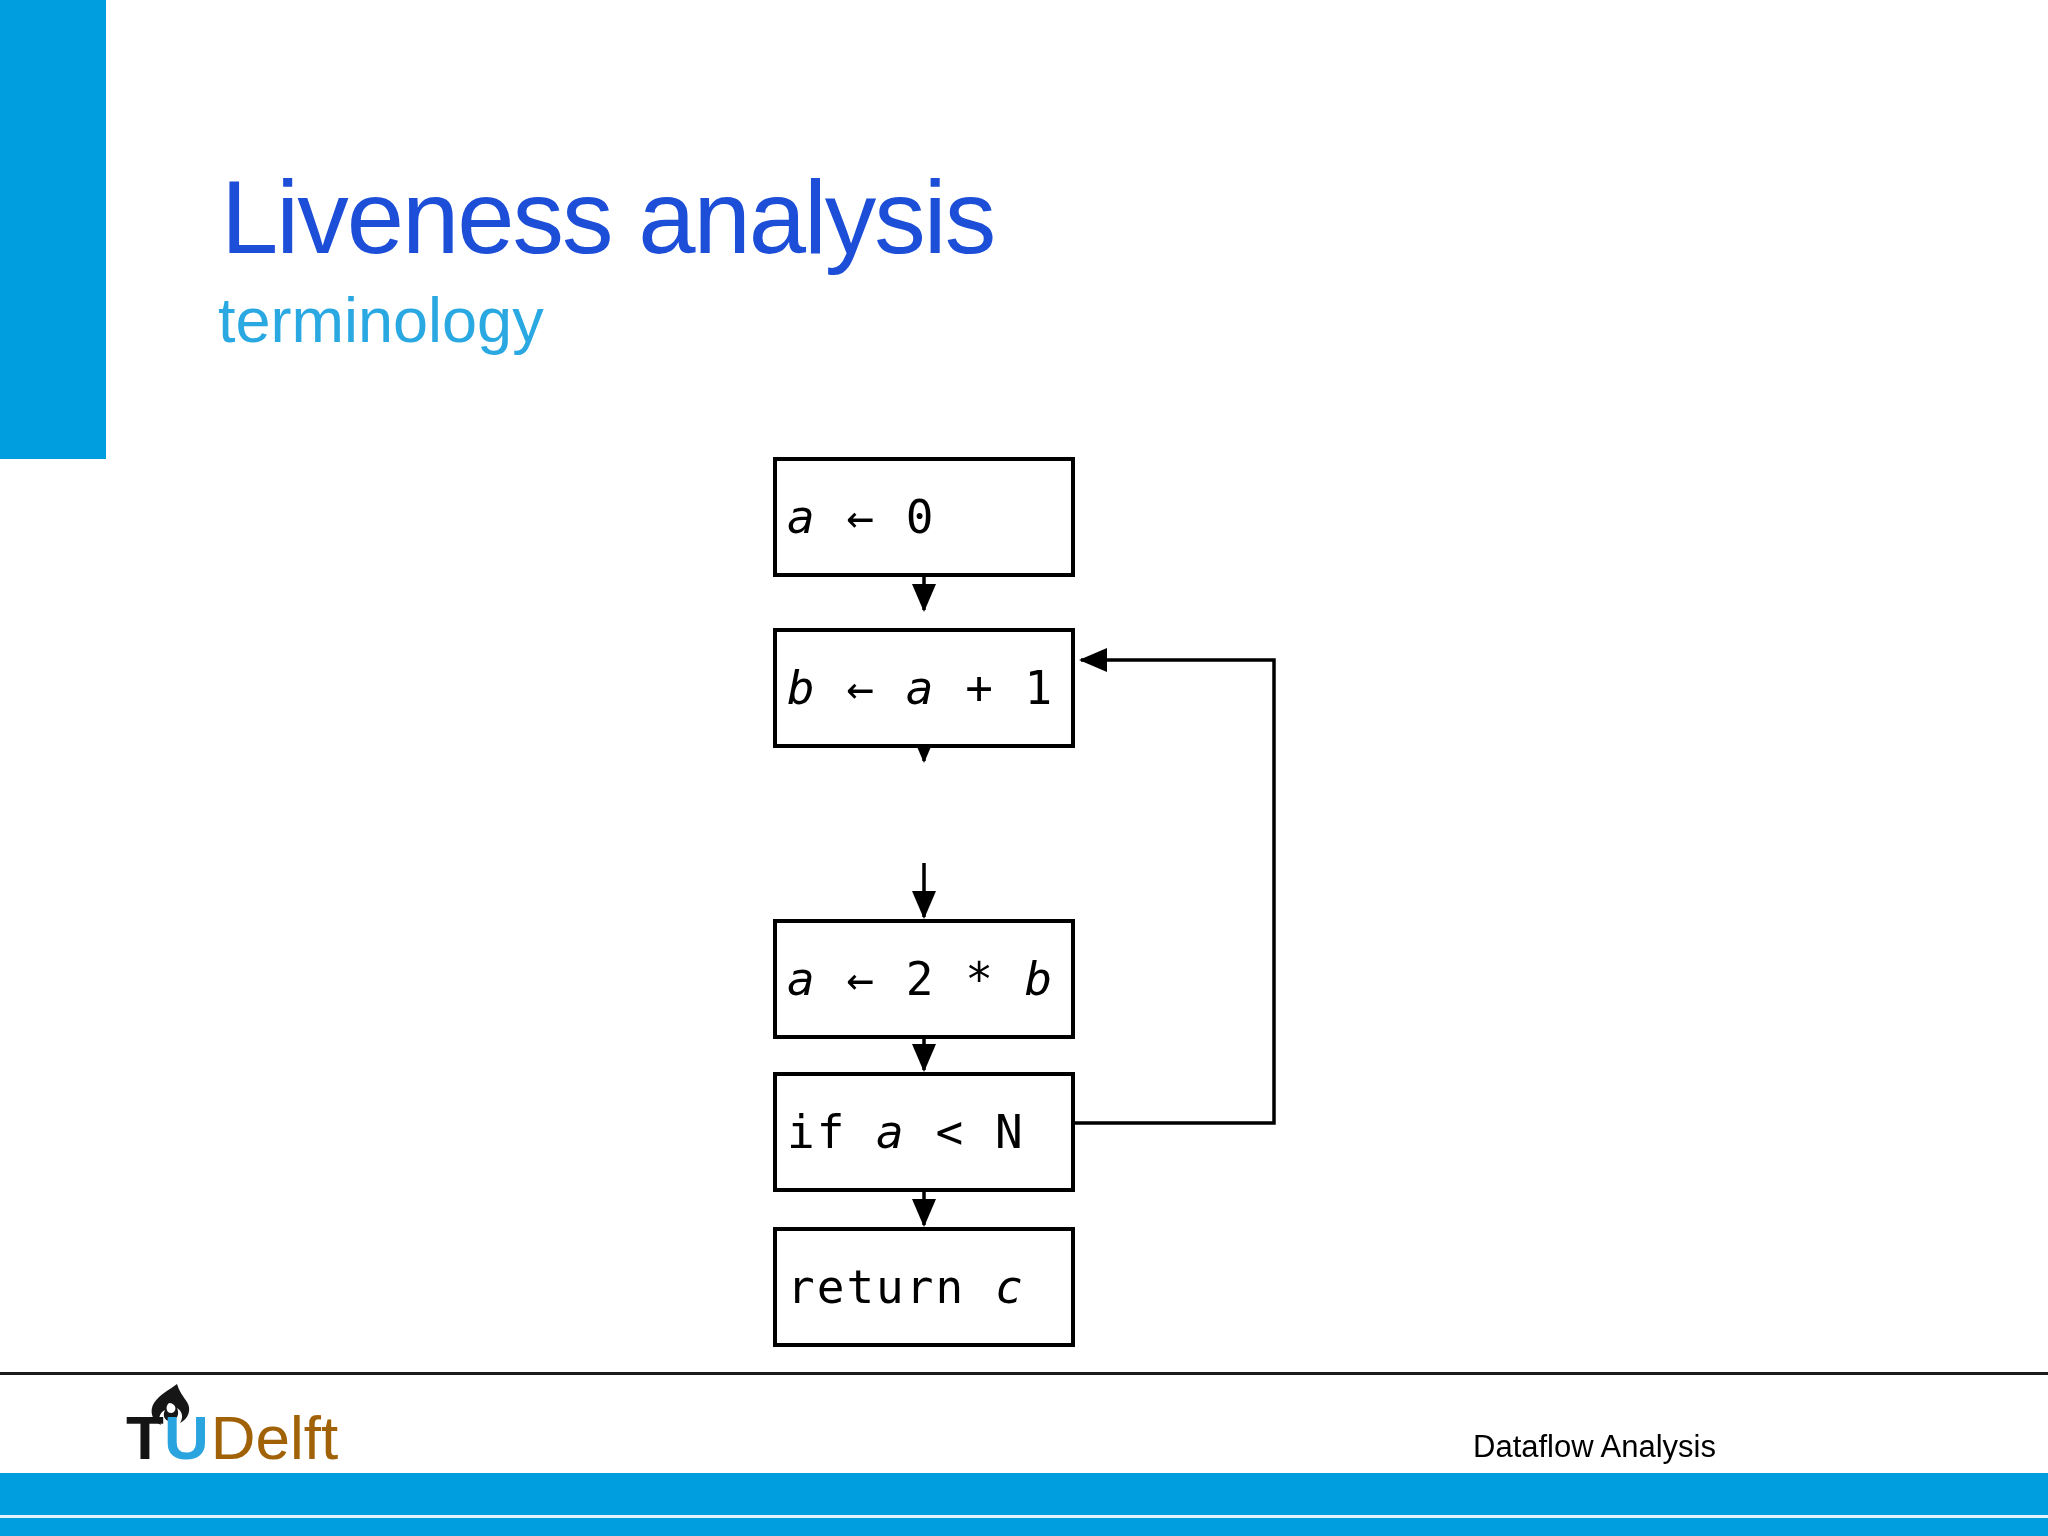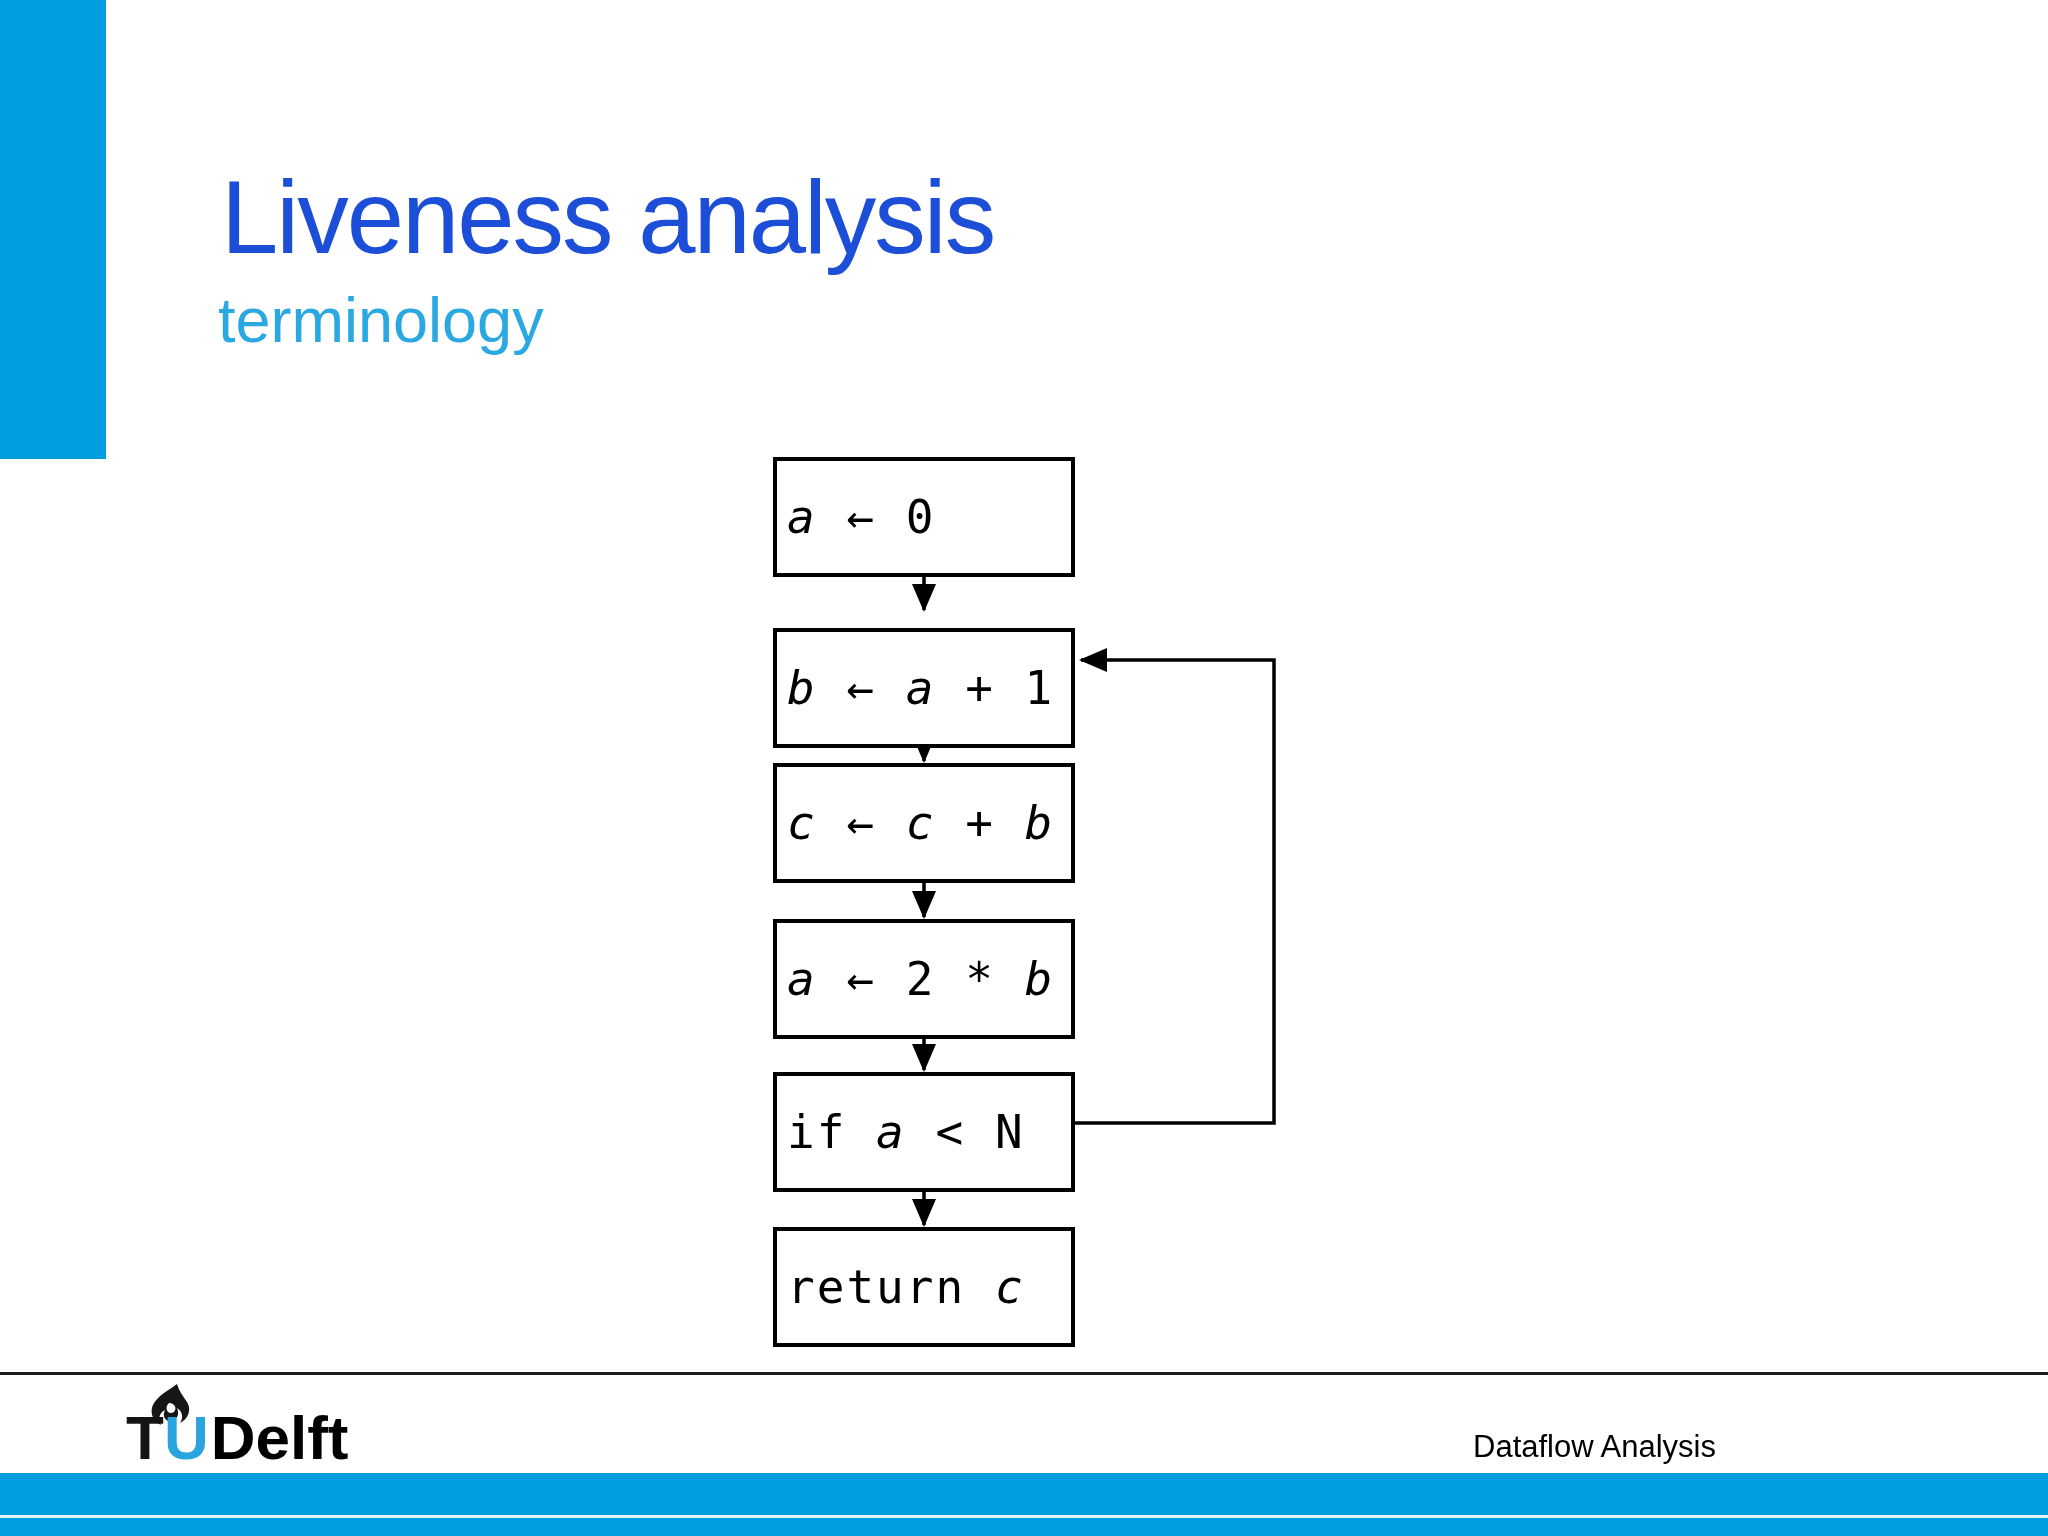--- a/index.html
+++ b/index.html
@@ -60,21 +60,21 @@
     position: absolute; left: 138px; top: 1383px;
     width: 62px; height: 46px;
   }
   .logo-text {
     position: absolute; left: 126px; top: 1407px;
     font-size: 62px; line-height: 1; letter-spacing: 0;
     white-space: nowrap;
   }
   .logo-t { font-weight: 700; color: #141414; }
   .logo-u { font-weight: 700; color: var(--logo-u-blue, #2AA4DE); }
-  .logo-rest { font-weight: 700; color: #000000; margin-left: 2px; }
+  .logo-rest { font-weight: 400; color: #a16207; margin-left: 2px; }
   .footer-text {
     position: absolute; left: 1473px; top: 1431px;
     font-size: 31px; color: #000000;
     display: flex; gap: 36px; line-height: 1; flex-direction: column;
   }
   
   .bottom-bar {
     position: absolute; left: 0; top: 1473px;
     width: 2048px; height: 63px;
     background: var(--accent-blue, #009EDE);
@@ -108,23 +108,20 @@
     <line x1="924" y1="1173" x2="924" y2="1225" stroke="#000" stroke-width="3.5" marker-end="url(#arrowhead)"></line>
     <polyline points="1075,1123 1274,1123 1274,660 1081,660" fill="none" stroke="#000" stroke-width="3.5" marker-end="url(#arrowhead)"></polyline>
   </svg>
 
   <div class="node" style="top:457px">
     <span class="code"><span class="var">a</span><span> ← 0</span></span>
   </div>
   <div class="node" style="top:628px">
     <span class="code"><span class="var">b</span><span> ← </span><span class="var">a</span><span> + 1</span></span>
   </div>
-  <div class="node" style="top:763px">
-    <span class="code"><span class="var">c</span><span> ← </span><span class="var">c</span><span> + </span><span class="var">b</span></span>
-  </div>
   <div class="node" style="top:919px">
     <span class="code"><span class="var">a</span><span> ← 2 * </span><span class="var">b</span></span>
   </div>
   <div class="node" style="top:1072px">
     <span class="code"><span>if </span><span class="var">a</span><span> &lt; N</span></span>
   </div>
   <div class="node" style="top:1227px">
     <span class="code"><span>return </span><span class="var">c</span></span>
   </div>
 

